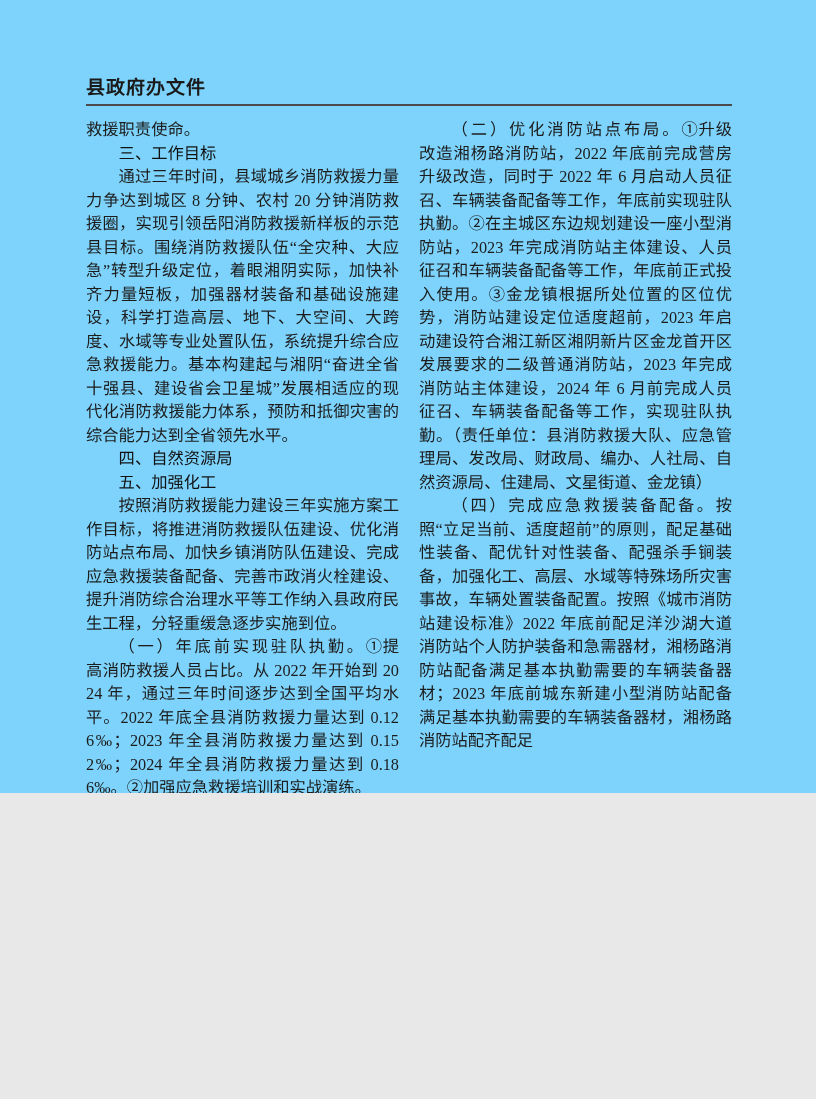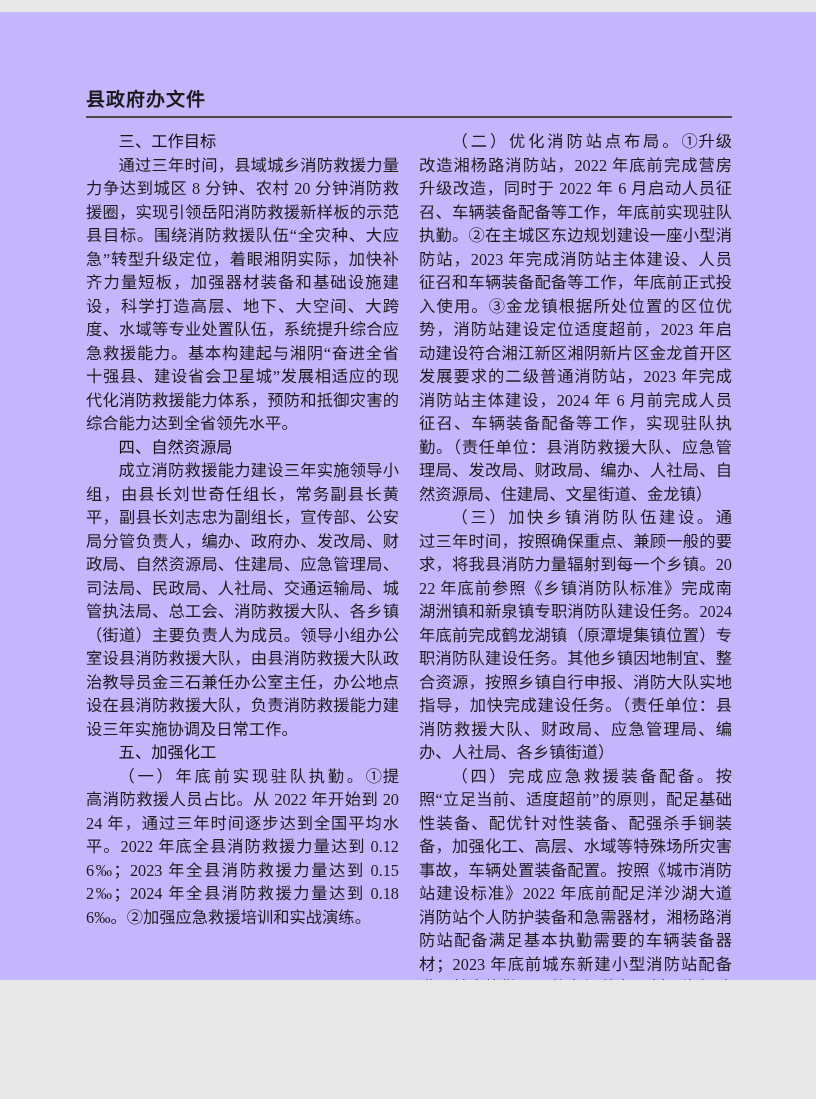--- a/index.html
+++ b/index.html
@@ -3,23 +3,23 @@
 <meta charset="utf-8">
 <style>
   html, body {
     margin: 0;
     padding: 0;
     background: #e8e8e8;
   }
   .page {
     position: relative;
     width: 816px;
-    height: 968px;
-    margin: 12px auto;
-    background: #c4b5fd;
+    height: 793px;
+    margin: 0 auto;
+    background: #7dd3fc;
     overflow: hidden;
     font-family: "Liberation Serif", "DejaVu Serif", serif;
     color: #1c1c1c;
   }
   .header {
     position: absolute;
     left: 86px;
     top: 78px;
     width: 646px;
   }
@@ -87,29 +87,29 @@
 <div class="page">
 
   <div class="header">
     <span class="header-title">县政府办文件</span>
   </div>
 
   <div class="header-rule"></div>
 
   <div class="columns">
     <div class="col">
+        <p class="cont">救援职责使命。</p>
         <p class="heading">三、工作目标</p>
         <p class="para">通过三年时间，县域城乡消防救援力量力争达到城区 8 分钟、农村 20 分钟消防救援圈，实现引领岳阳消防救援新样板的示范县目标。围绕消防救援队伍“全灾种、大应急”转型升级定位，着眼湘阴实际，加快补齐力量短板，加强器材装备和基础设施建设，科学打造高层、地下、大空间、大跨度、水域等专业处置队伍，系统提升综合应急救援能力。基本构建起与湘阴“奋进全省十强县、建设省会卫星城”发展相适应的现代化消防救援能力体系，预防和抵御灾害的综合能力达到全省领先水平。</p>
         <p class="heading">四、自然资源局</p>
-        <p class="para">成立消防救援能力建设三年实施领导小组，由县长刘世奇任组长，常务副县长黄平，副县长刘志忠为副组长，宣传部、公安局分管负责人，编办、政府办、发改局、财政局、自然资源局、住建局、应急管理局、司法局、民政局、人社局、交通运输局、城管执法局、总工会、消防救援大队、各乡镇（街道）主要负责人为成员。领导小组办公室设县消防救援大队，由县消防救援大队政治教导员金三石兼任办公室主任，办公地点设在县消防救援大队，负责消防救援能力建设三年实施协调及日常工作。</p>
         <p class="heading">五、加强化工</p>
+        <p class="para">按照消防救援能力建设三年实施方案工作目标，将推进消防救援队伍建设、优化消防站点布局、加快乡镇消防队伍建设、完成应急救援装备配备、完善市政消火栓建设、提升消防综合治理水平等工作纳入县政府民生工程，分轻重缓急逐步实施到位。</p>
         <p class="kai"><span class="kai-lead">（一）年底前实现驻队执勤。</span>①提高消防救援人员占比。从 2022 年开始到 2024 年，通过三年时间逐步达到全国平均水平。2022 年底全县消防救援力量达到 0.126‰；2023 年全县消防救援力量达到 0.152‰；2024 年全县消防救援力量达到 0.186‰。②加强应急救援培训和实战演练。</p>
       </div>
     <div class="col">
         <p class="kai"><span class="kai-lead">（二）优化消防站点布局。</span>①升级改造湘杨路消防站，2022 年底前完成营房升级改造，同时于 2022 年 6 月启动人员征召、车辆装备配备等工作，年底前实现驻队执勤。②在主城区东边规划建设一座小型消防站，2023 年完成消防站主体建设、人员征召和车辆装备配备等工作，年底前正式投入使用。③金龙镇根据所处位置的区位优势，消防站建设定位适度超前，2023 年启动建设符合湘江新区湘阴新片区金龙首开区发展要求的二级普通消防站，2023 年完成消防站主体建设，2024 年 6 月前完成人员征召、车辆装备配备等工作，实现驻队执勤。（责任单位：县消防救援大队、应急管理局、发改局、财政局、编办、人社局、自然资源局、住建局、文星街道、金龙镇）</p>
-        <p class="kai"><span class="kai-lead">（三）加快乡镇消防队伍建设。</span>通过三年时间，按照确保重点、兼顾一般的要求，将我县消防力量辐射到每一个乡镇。2022 年底前参照《乡镇消防队标准》完成南湖洲镇和新泉镇专职消防队建设任务。2024 年底前完成鹤龙湖镇（原潭堤集镇位置）专职消防队建设任务。其他乡镇因地制宜、整合资源，按照乡镇自行申报、消防大队实地指导，加快完成建设任务。（责任单位：县消防救援大队、财政局、应急管理局、编办、人社局、各乡镇街道）</p>
         <p class="kai"><span class="kai-lead">（四）完成应急救援装备配备。</span>按照“立足当前、适度超前”的原则，配足基础性装备、配优针对性装备、配强杀手锏装备，加强化工、高层、水域等特殊场所灾害事故，车辆处置装备配置。按照《城市消防站建设标准》2022 年底前配足洋沙湖大道消防站个人防护装备和急需器材，湘杨路消防站配备满足基本执勤需要的车辆装备器材；2023 年底前城东新建小型消防站配备满足基本执勤需要的车辆装备器材，湘杨路消防站配齐配足</p>
       </div>
   </div>
 
   <div class="page-number">114</div>
 
 </div>
 
 </body></html>

